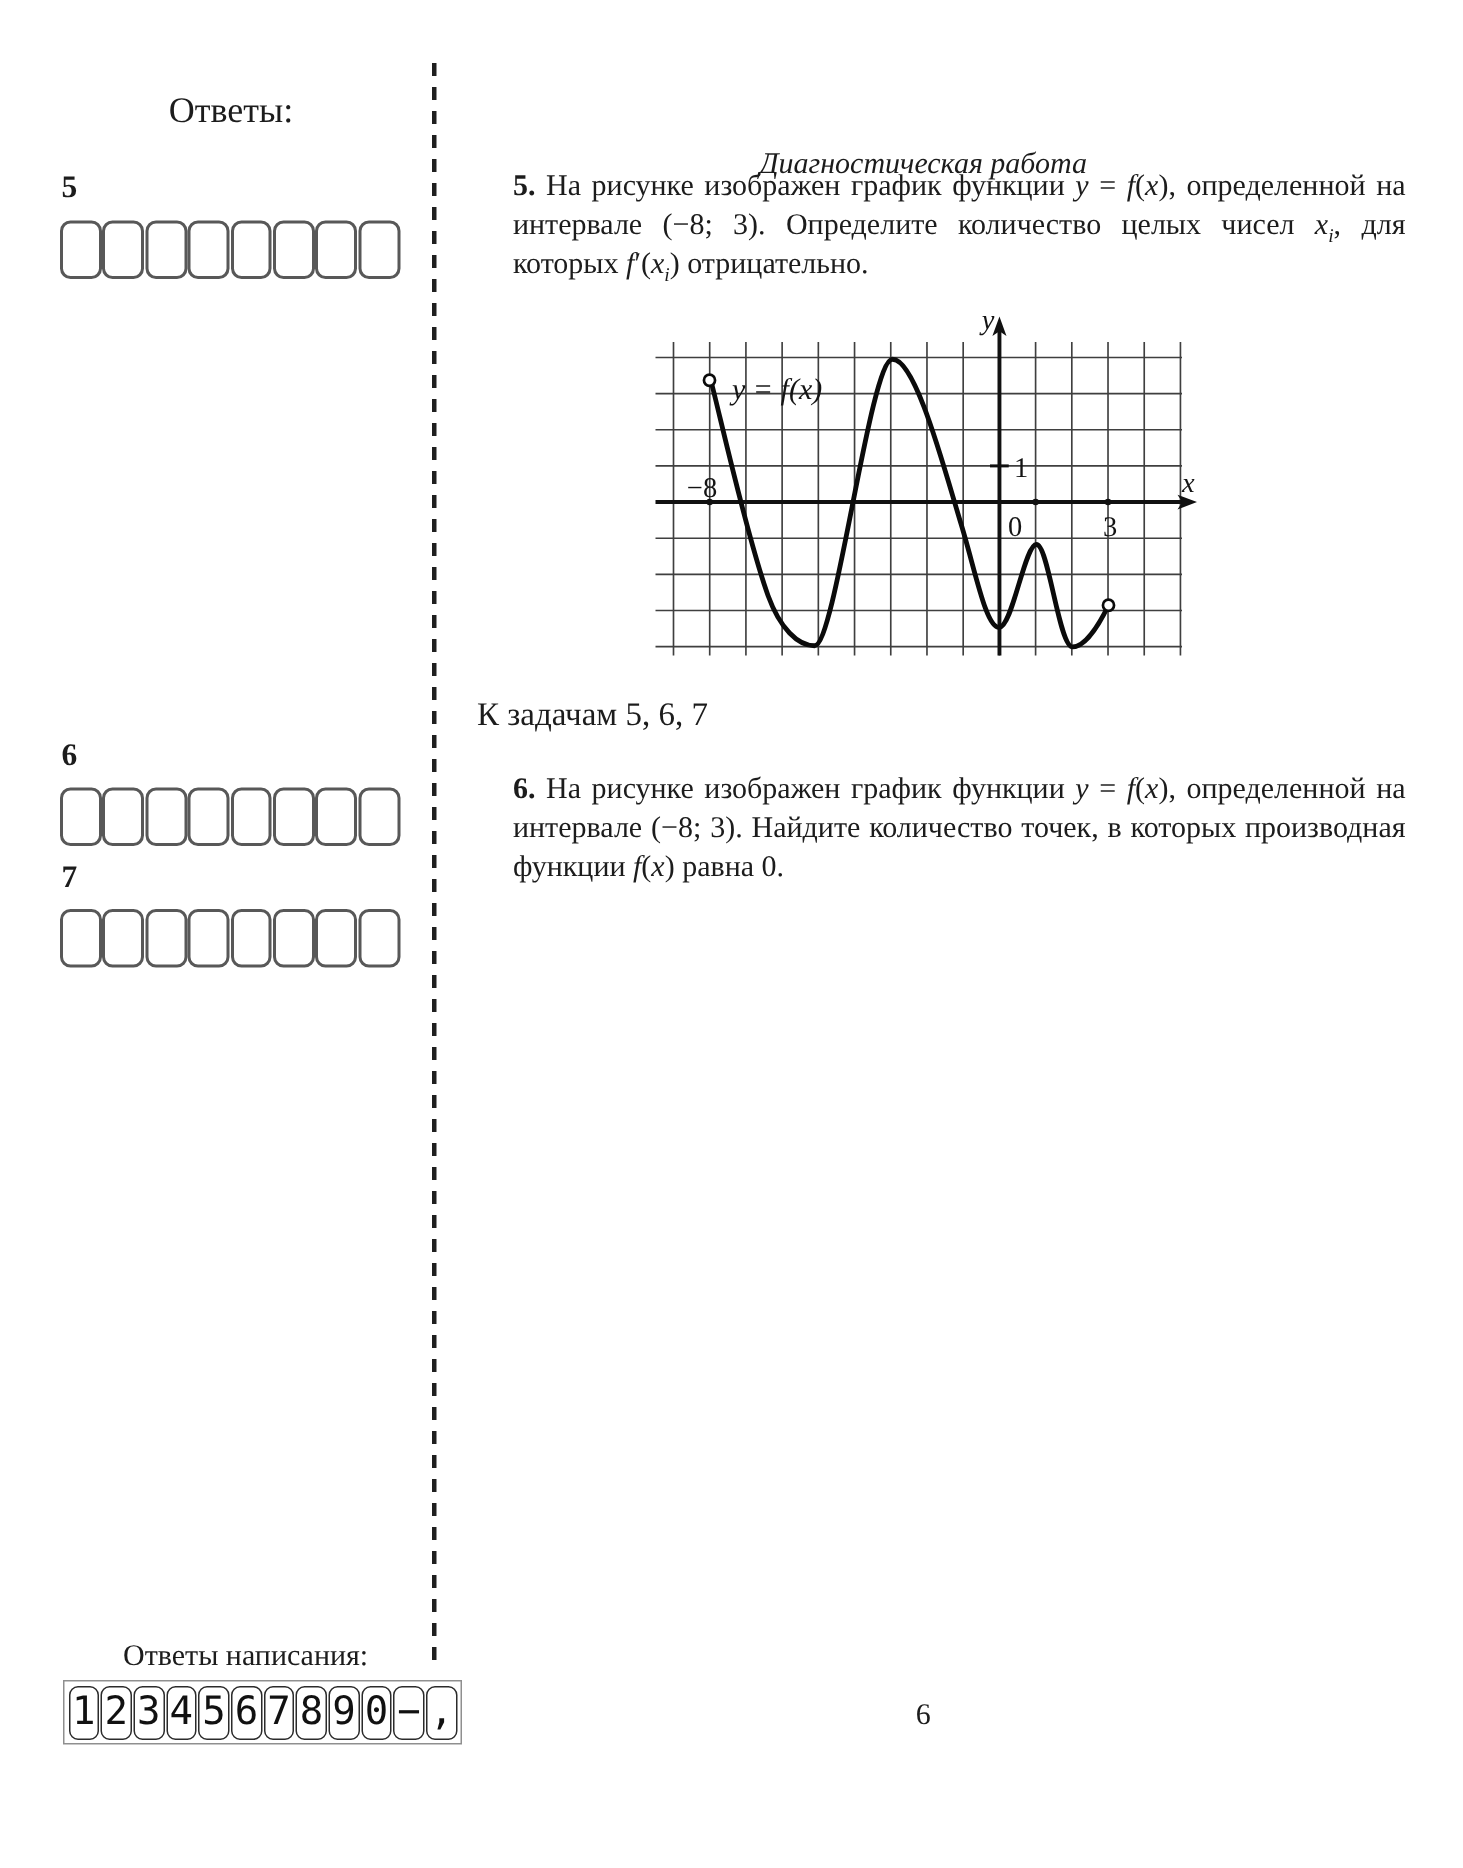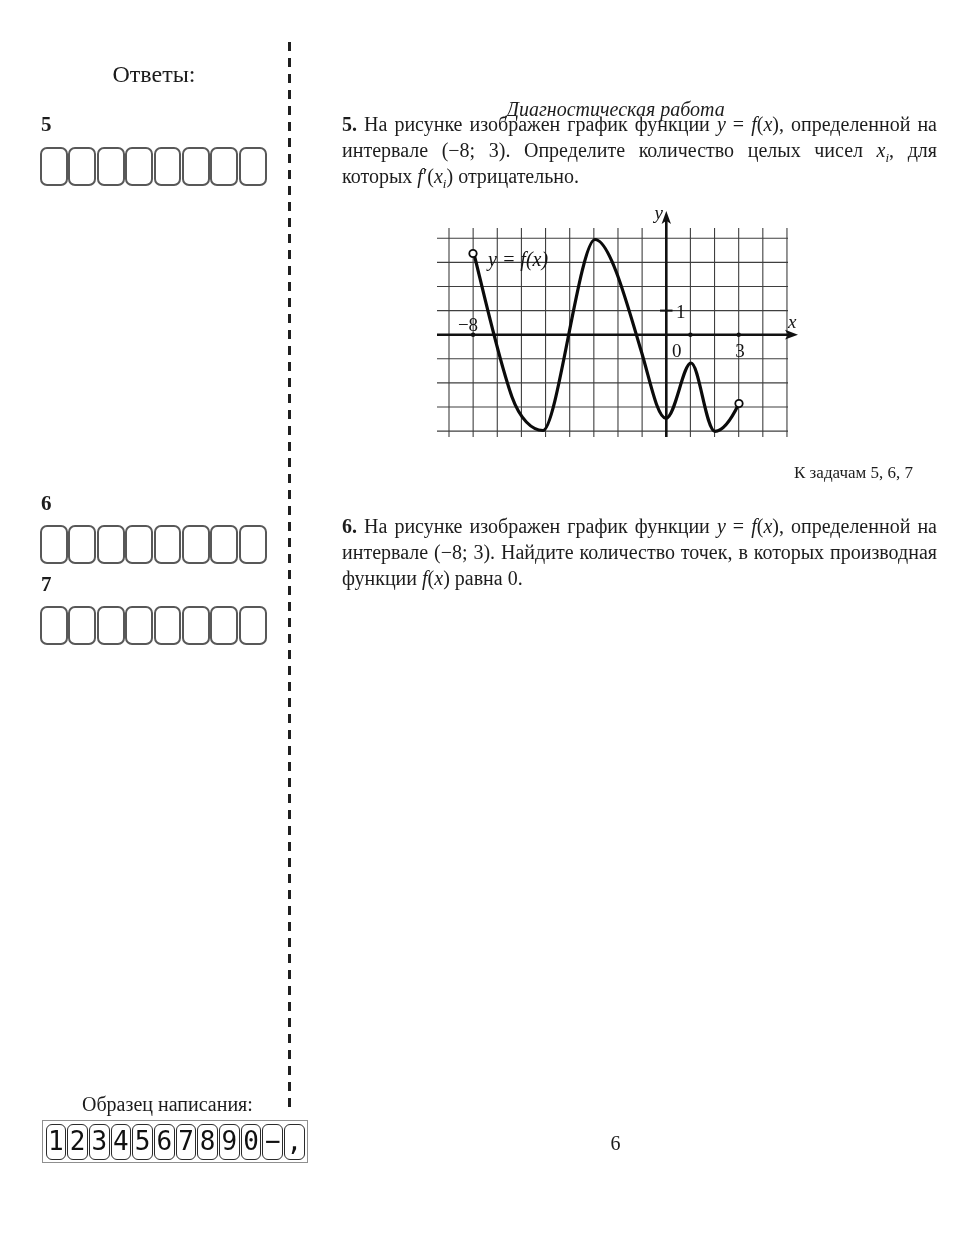--- a/index.html
+++ b/index.html
@@ -22,22 +22,22 @@
   .doc-header{position:absolute;left:318px;top:61px;width:595px;text-align:center;
               font-style:italic;font-size:20px;margin-top:37px;}
   .problem{position:absolute;left:318px;width:595px;font-size:20px;line-height:26px;
            text-align:justify;margin-left:24px;}
   .problem b{margin-right:7px;}
   .problem i{font-style:italic;}
   .problem sub{font-style:italic;font-size:13px;line-height:0;}
   #p5{top:111px;} #p6{top:513px;} #p7{top:612px;}
 
   .figure{position:absolute;left:432px;top:206px;}
-  .fig-caption{position:absolute;left:318px;top:463px;width:595px;text-align:right;
-               font-size:17px;}
+  .fig-caption{position:absolute;left:318px;top:463px;width:595px;text-align:left;
+               font-size:22px;}
 
   
   .sample-label{position:absolute;left:82px;top:1093px;font-size:20px;}
   .sample-box{position:absolute;left:42px;top:1120px;display:flex;gap:1px;
               padding:2.5px;border:1.4px solid #8f8f8f;background:#fff;}
   .sample-cell{box-sizing:border-box;width:20.7px;height:36px;border:1.8px solid #2b2b2b;
                border-radius:6px;background:#fff;text-align:center;
                font-family:"DejaVu Sans Mono", monospace;font-size:26px;line-height:33px;
                color:#111;}
 
@@ -150,21 +150,21 @@
     <text x="244" y="112" font-size="19">1</text>
   </svg>
 
   <div class="fig-caption">К задачам 5, 6, 7</div>
 
   <div class="problem" id="p6">
     <b>6.</b><span>На рисунке изображен график функции <i>y</i> = <i>f</i>(<i>x</i>), определенной на интервале (−8; 3). Найдите количество точек, в которых производная функции <i>f</i>(<i>x</i>) равна 0.</span>
   </div>
 
 
-  <div class="sample-label">Образец написания:</div>
+  <div class="sample-label">Ответы написания:</div>
   <div class="sample-box">
       <span class="sample-cell">1</span>
       <span class="sample-cell">2</span>
       <span class="sample-cell">3</span>
       <span class="sample-cell">4</span>
       <span class="sample-cell">5</span>
       <span class="sample-cell">6</span>
       <span class="sample-cell">7</span>
       <span class="sample-cell">8</span>
       <span class="sample-cell">9</span>

